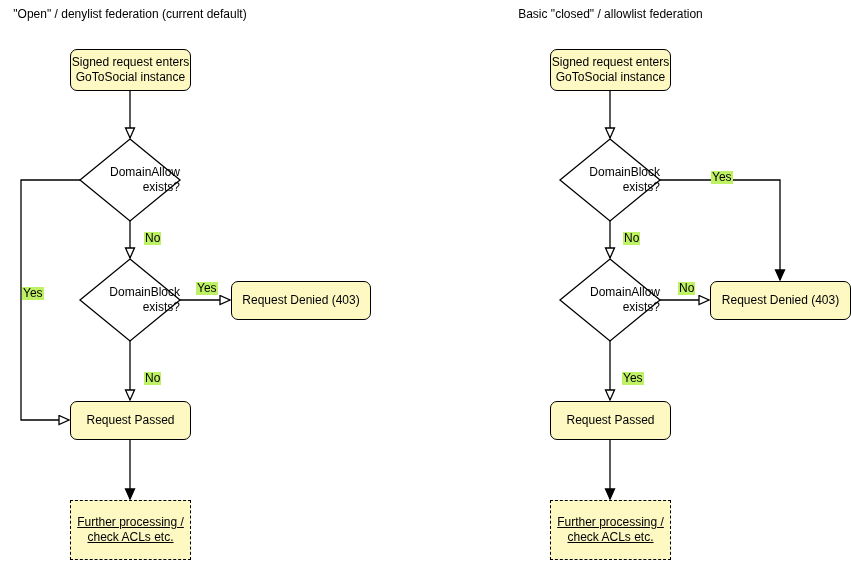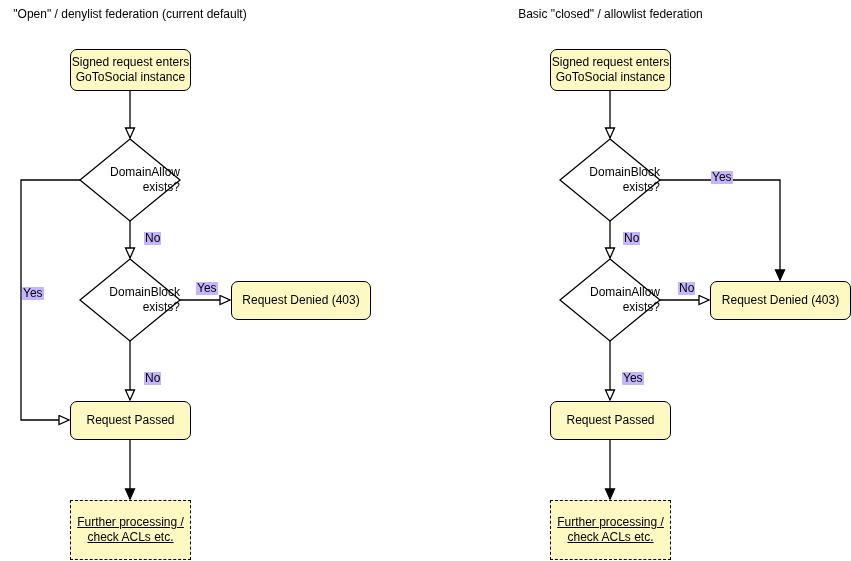--- a/index.html
+++ b/index.html
@@ -14,21 +14,21 @@
     position:absolute;box-sizing:border-box;background:#fef9c3;
     display:flex;align-items:center;justify-content:center;
     text-align:center;white-space:pre-line;line-height:15px;
   }
   .rounded{border:1.3px solid #000;border-radius:7px;}
   .dashed{border:1.3px dashed #000;text-decoration:underline;}
   .dlabel{
     position:absolute;text-align:right;white-space:pre-line;line-height:15px;
   }
   .elabel{
-    position:absolute;background:#c4b5fd;line-height:13px;padding:0 1px;
+    position:absolute;background:#bef264;line-height:13px;padding:0 1px;
     white-space:nowrap;
   }
 </style>
 </head>
 <body>
 
 <div class="canvas">
 
   <svg class="layer" width="851" height="561" viewBox="0 0 851 561">
     <defs>

